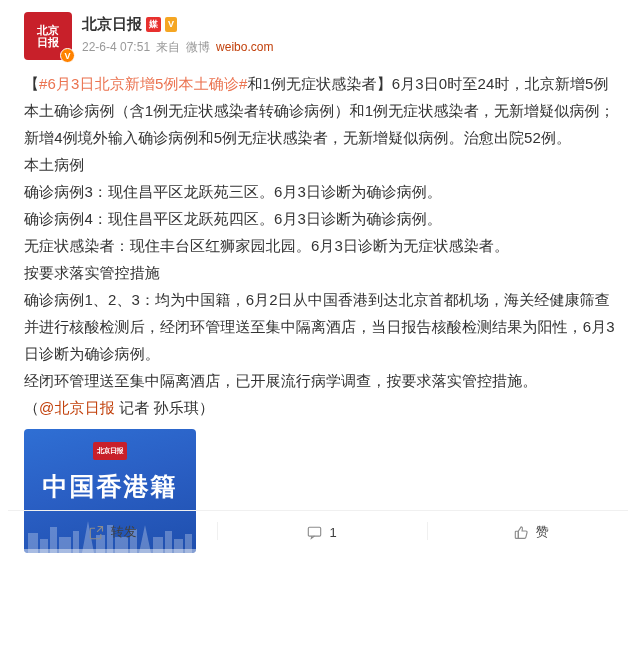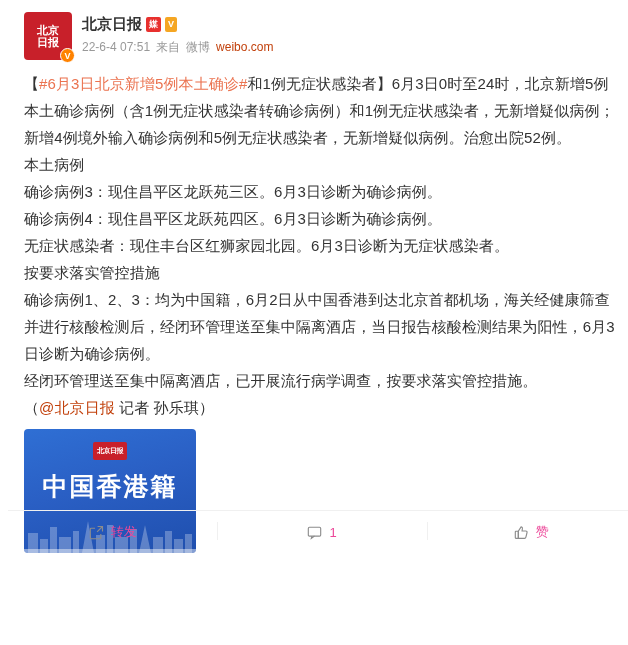--- a/index.html
+++ b/index.html
@@ -197,21 +197,21 @@
     display: flex;
     align-items: center;
   }
   .footer-item {
     flex: 1 1 33.33%;
     display: flex;
     align-items: center;
     justify-content: center;
     gap: 7px;
     font-size: 13px;
-    color: #ec4899;
+    color: #404040;
     height: 100%;
     cursor: pointer;
     position: relative;
   }
   .footer-item + .footer-item::before {
     content: "";
     position: absolute;
     left: 0;
     top: 11px;
     height: 18px;

